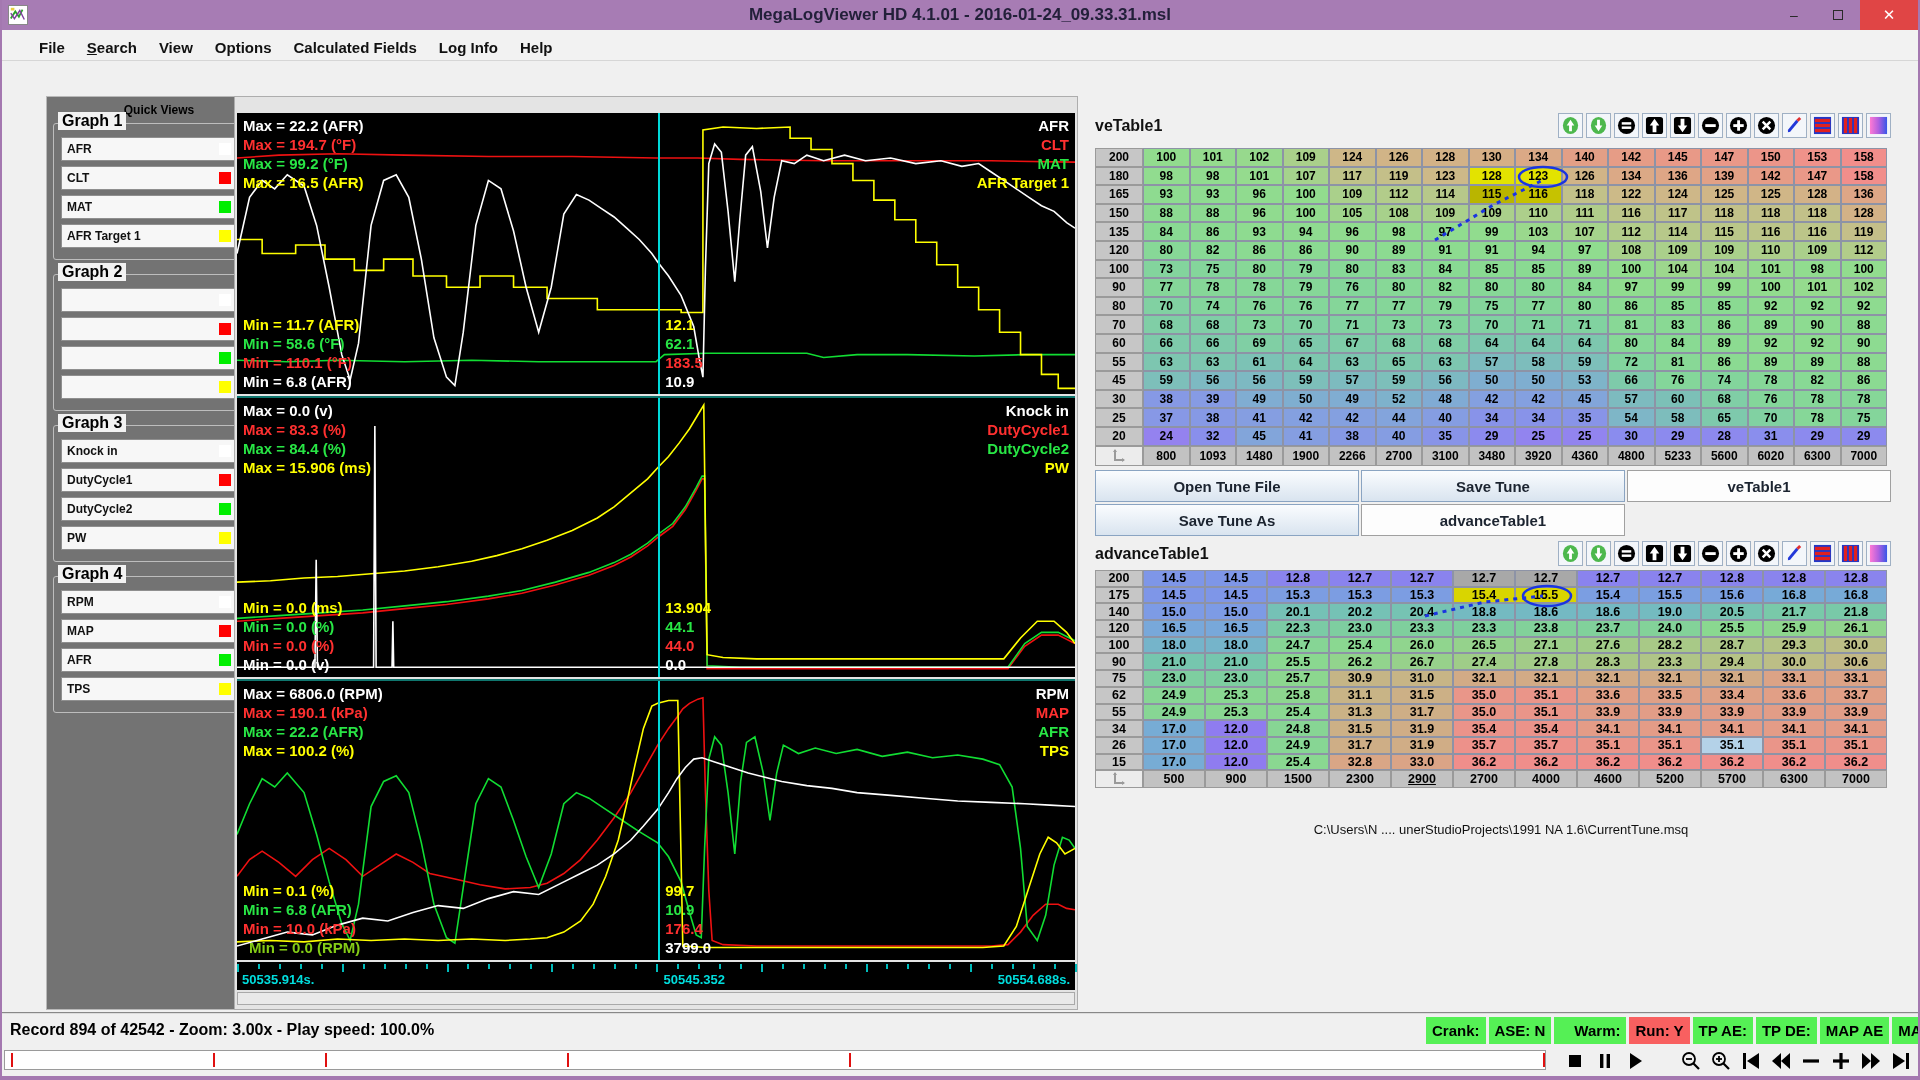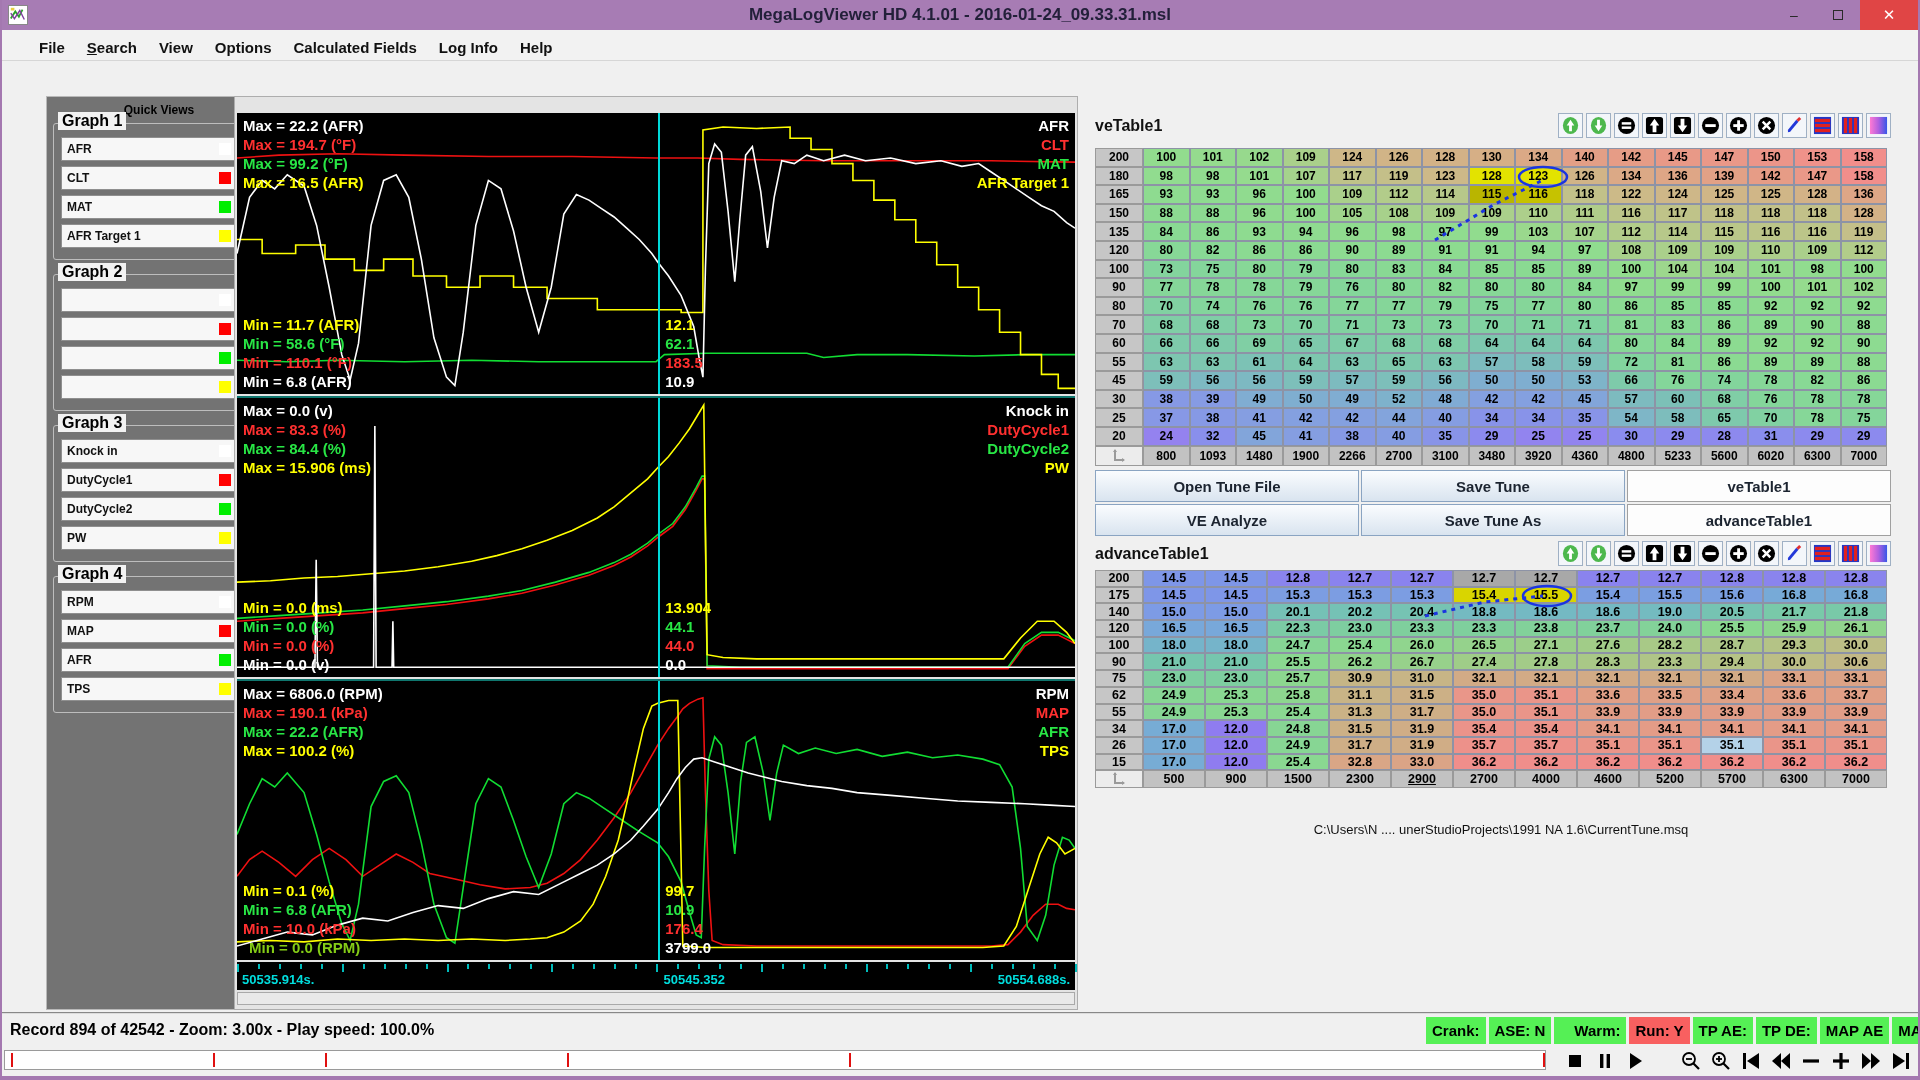--- a/index.html
+++ b/index.html
@@ -678,21 +678,20 @@
         <svg class="overlaysvg" width="792" height="317.6">
           <polyline points="340,92 400,56 448,32" fill="none" stroke="#1a35e0" stroke-width="3" stroke-dasharray="4 5"></polyline>
           <ellipse cx="448" cy="29" rx="24" ry="10" fill="none" stroke="#1a35e0" stroke-width="2.5"></ellipse>
         </svg>
       </div>
 
     <div id="tunebtns">
       <div class="tunebtn">Open Tune File</div>
       <div class="tunebtn">Save Tune</div>
       <div class="tunebtn tabbtn">veTable1</div>
-      <div class="tunebtn">VE Analyze</div>
       <div class="tunebtn">Save Tune As</div>
       <div class="tunebtn tabbtn">advanceTable1</div>
     </div>
 
     <div class="ttoolbar" style="top:444px">
       <span class="tname">advanceTable1</span>
       <div class="ticons" id="adv-icons">
           <div class="ticon">
             <svg width="19" height="19" viewBox="0 0 20 20">
               <ellipse cx="10" cy="10" rx="8" ry="9" fill="#4db84d"></ellipse>

